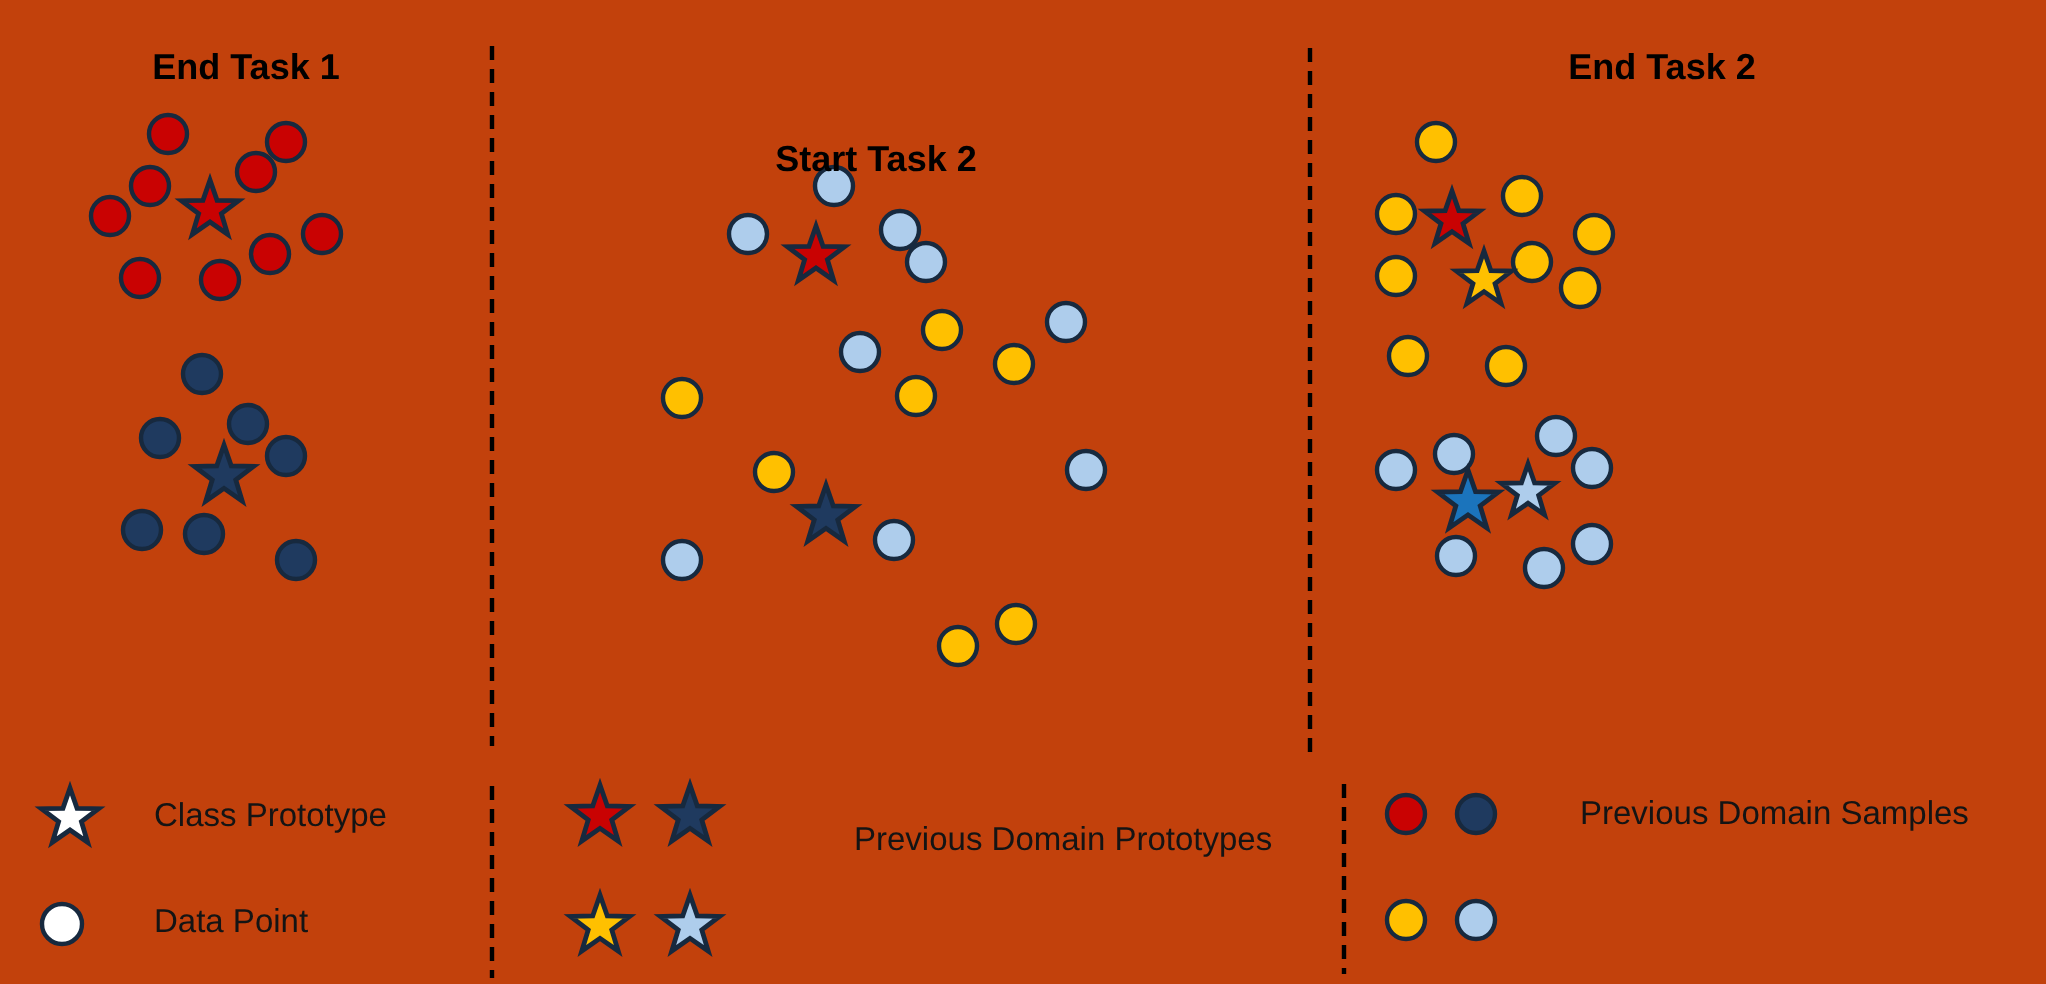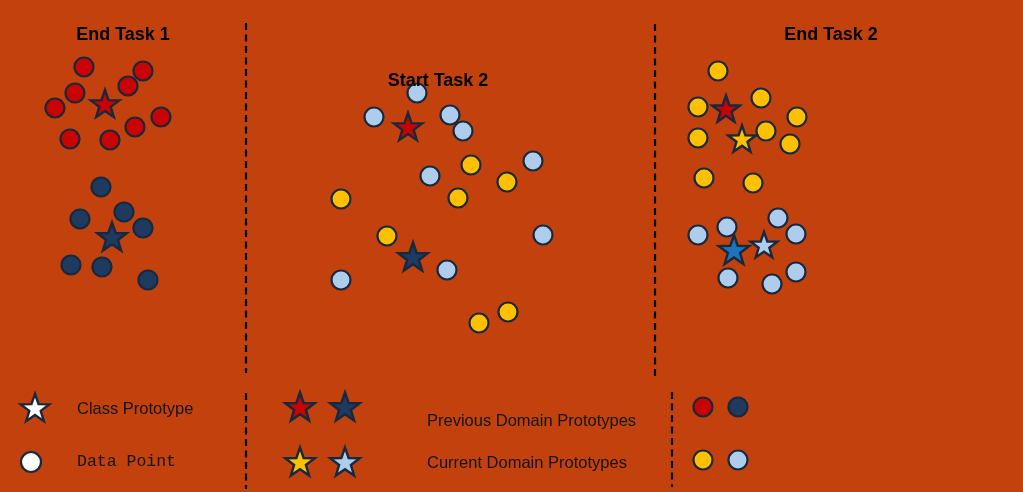--- a/index.html
+++ b/index.html
@@ -103,16 +103,16 @@
       <circle cx="738" cy="407" r="9.5" stroke-width="2.2" fill="#1F3A5F" stroke="#17293E"></circle>
       <circle cx="703" cy="460" r="9.5" stroke-width="2.2" fill="#FFC000" stroke="#17293E"></circle>
       <circle cx="738" cy="460" r="9.5" stroke-width="2.2" fill="#AECDEC" stroke="#17293E"></circle>
     </svg>
 
   <div class="panel-title" style="left: 123px; top: 34px;">End Task 1</div>
   <div class="panel-title" style="left: 438px; top: 34px; margin-top: 46px;">Start Task 2</div>
   <div class="panel-title" style="left: 808px; top: 34px; margin-left: 23px;">End Task 2</div>
 
   <div class="legend-label" style="left: 77px; top: 409px;">Class Prototype</div>
-  <div class="legend-label" style="left: 77px; top: 462px; font-family: Liberation Mono, monospace;">Data Point</div>
+  <div class="legend-label" style="left: 77px; top: 462px;">Data Point</div>
   <div class="legend-label" style="left: 427px; top: 408px; margin-top: 13px;">Previous Domain Prototypes</div>
-  <div class="legend-label" style="left: 427px; top: 463px;">Current Domain Prototypes</div>
+  <div class="legend-label" style="left: 790px; top: 408px;">Previous Domain Samples</div>
 </div>
 
 </body></html>

